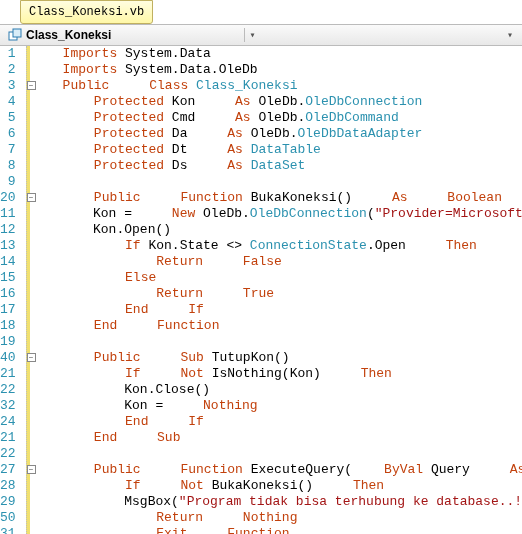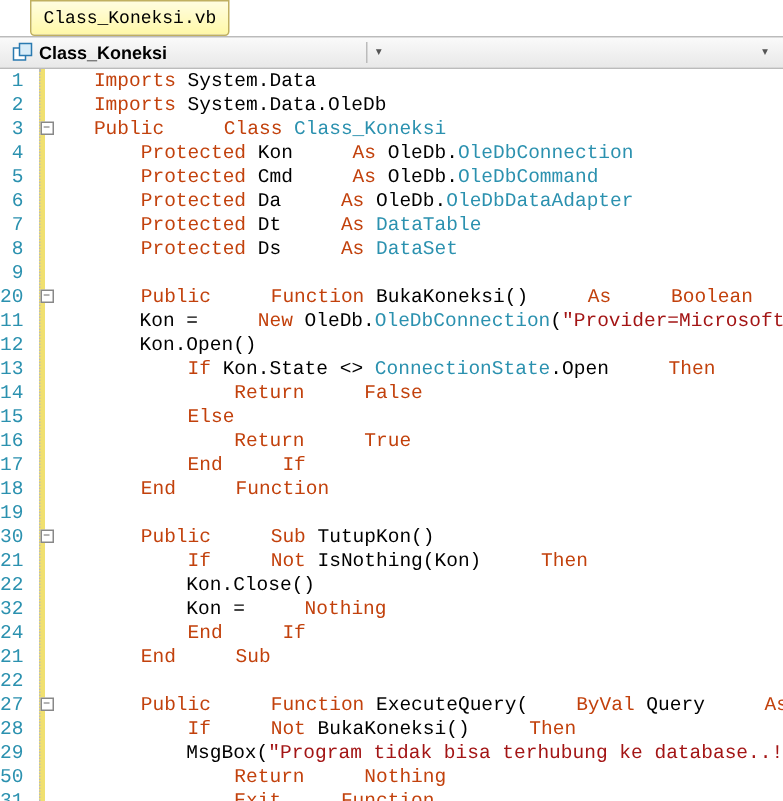--- a/index.html
+++ b/index.html
@@ -158,21 +158,21 @@
       <div class="line">20</div>
       <div class="line">11</div>
       <div class="line">12</div>
       <div class="line">13</div>
       <div class="line">14</div>
       <div class="line">15</div>
       <div class="line">16</div>
       <div class="line">17</div>
       <div class="line">18</div>
       <div class="line">19</div>
-      <div class="line">30</div>
+      <div class="line">40</div>
       <div class="line">21</div>
       <div class="line">22</div>
       <div class="line">32</div>
       <div class="line">24</div>
       <div class="line">21</div>
       <div class="line">22</div>
       <div class="line">27</div>
       <div class="line">28</div>
       <div class="line">29</div>
       <div class="line">50</div>

